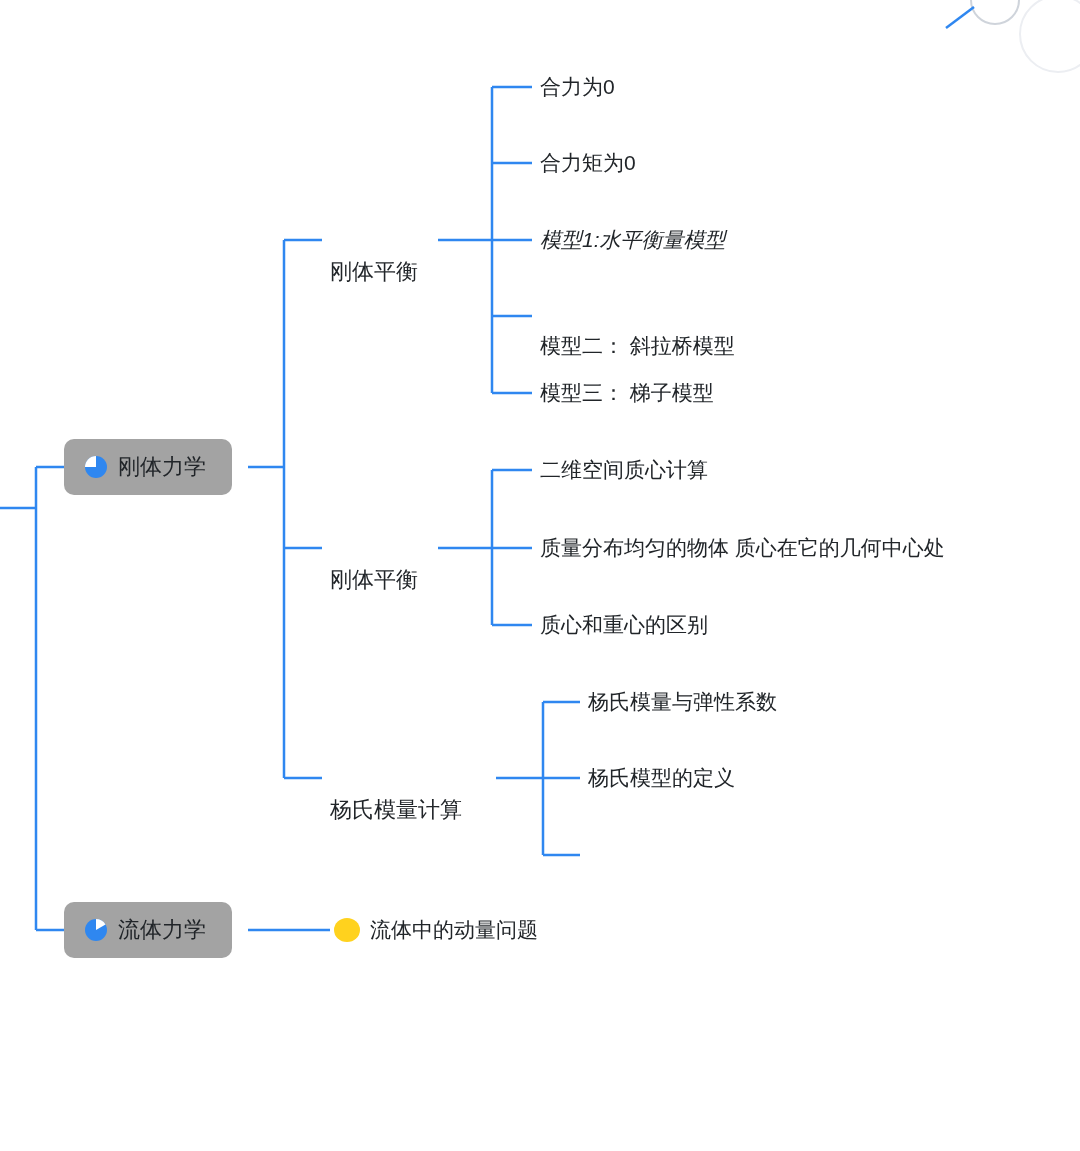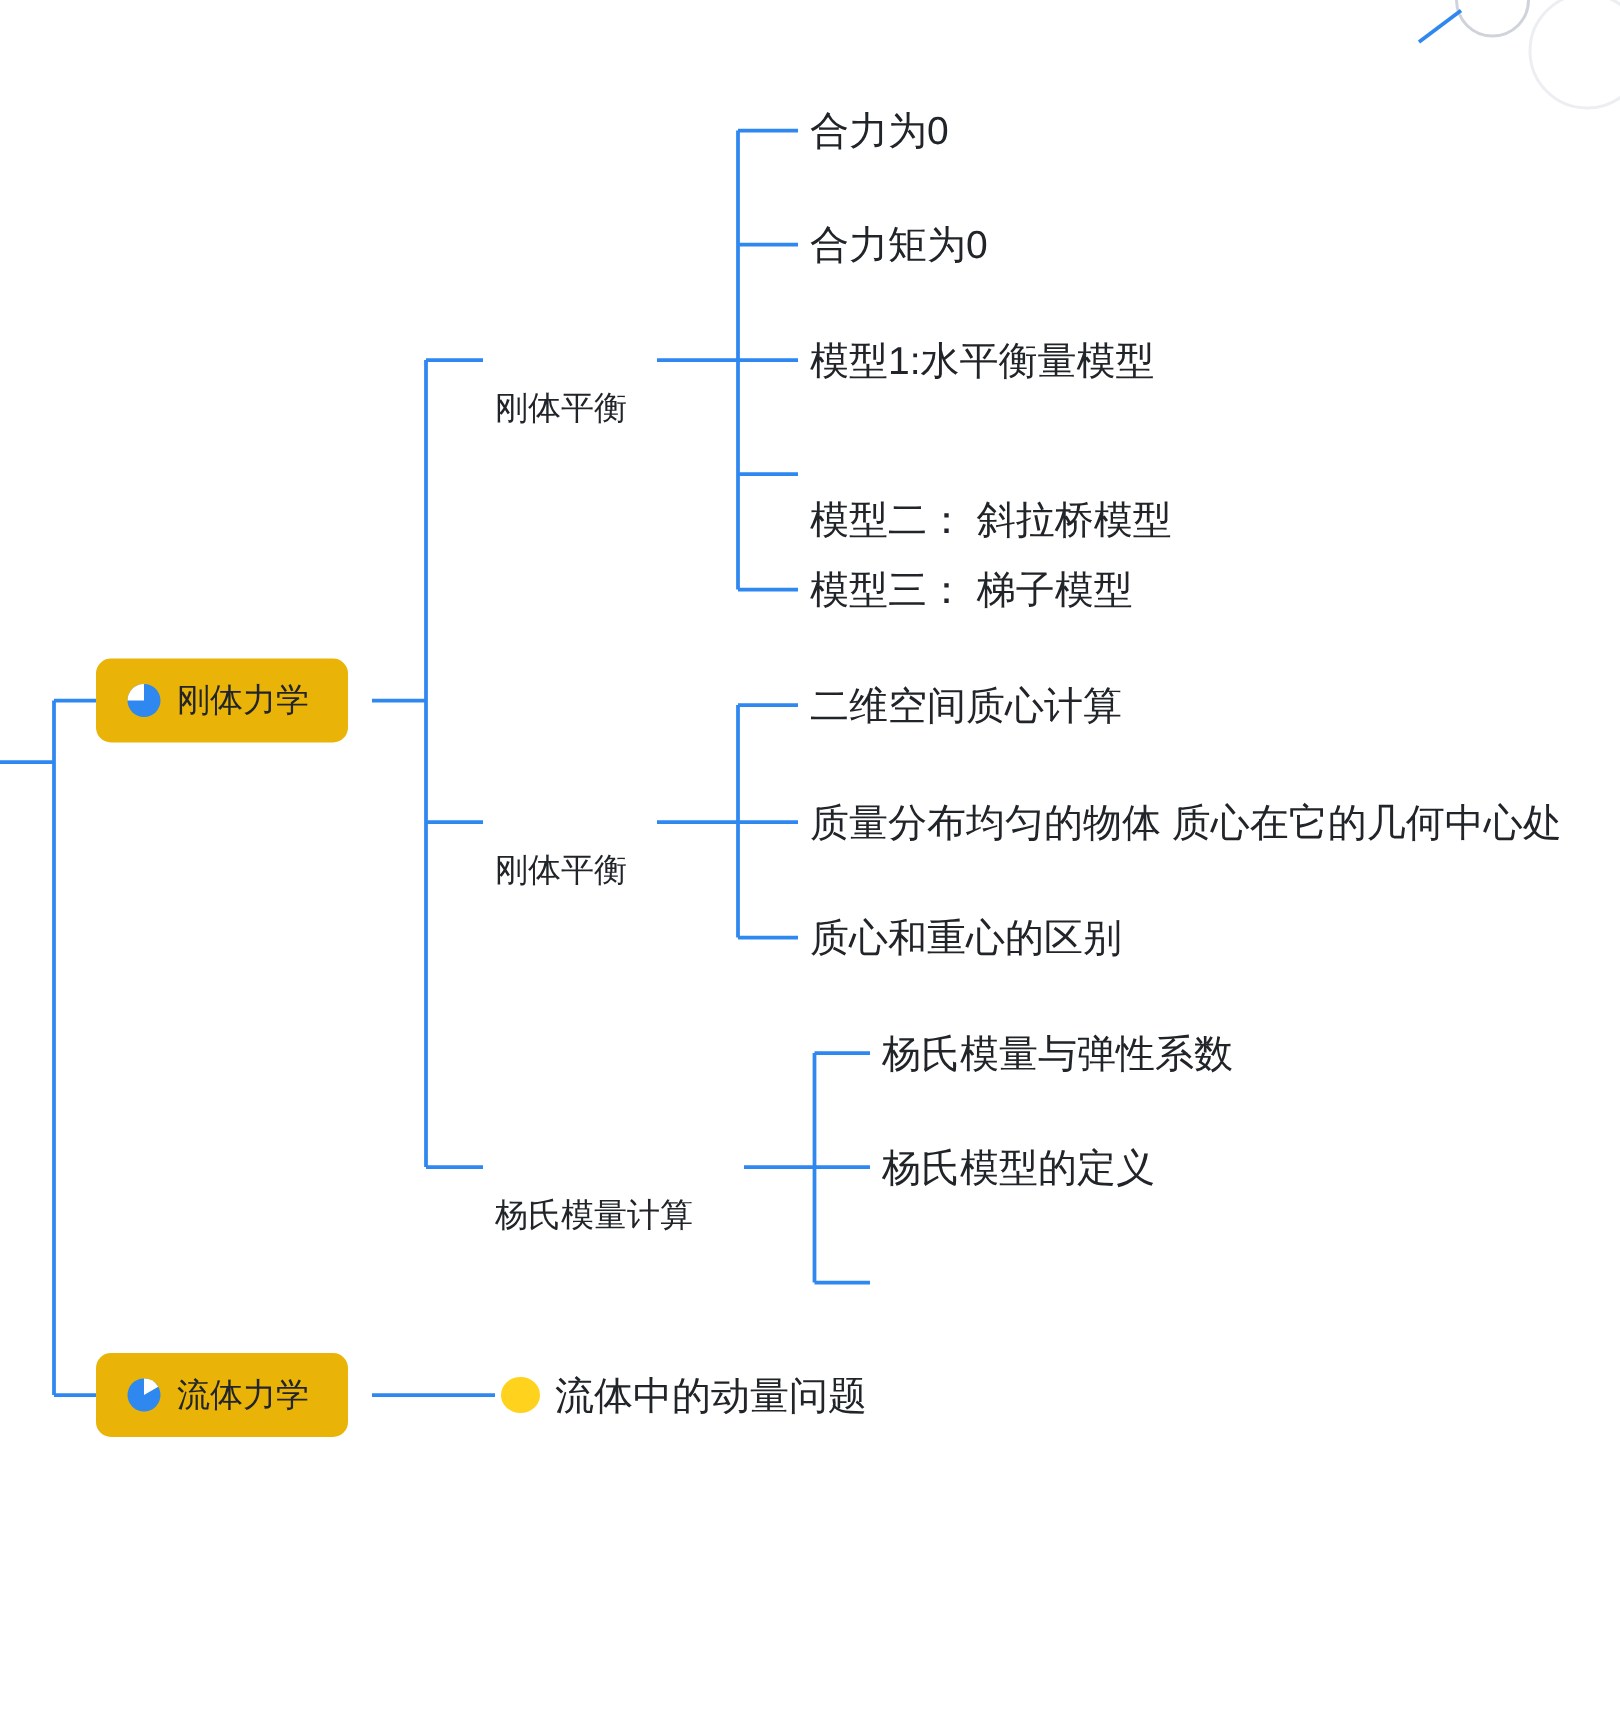--- a/index.html
+++ b/index.html
@@ -10,32 +10,32 @@
     overflow:hidden;
     font-family:"Liberation Sans","DejaVu Sans",sans-serif;
     color:#212529;
   }
   .wires{position:absolute;left:0;top:0;z-index:0;}
   .pill{
     position:absolute;
     height:56px;
     display:flex;align-items:center;gap:10px;
     padding:0 26px 0 20px;
-    background:#eab308;
+    background:#a3a3a3;
     border-radius:10px;
     font-size:22px;
     white-space:nowrap;
     z-index:2;
     cursor:pointer;
   }
   .label{
     position:absolute;
     height:30px;
     display:flex;align-items:center;gap:10px;
-    font-size:26px;
+    font-size:21px;
     white-space:nowrap;
     z-index:2;
     cursor:pointer;
   }
   .topic{font-size:22px;margin-top:32px;}
   .dot{
     width:26px;height:24px;border-radius:50%;
     background:#ffd21e;
     flex:0 0 auto;
   }
@@ -90,21 +90,21 @@
   <div class="label topic" style="left:330px;top:763px;">
     <span>杨氏模量计算</span>
   </div>
 
   <div class="label" style="left:540px;top:72px;">
     <span>合力为0</span>
   </div>
   <div class="label" style="left:540px;top:148px;">
     <span>合力矩为0</span>
   </div>
-  <div class="label" style="left:540px;top:225px;">
+  <div class="label" style="left:540px;top:225px;font-style:italic;">
     <span>模型1:水平衡量模型</span>
   </div>
   <div class="label" style="left:540px;top:301px;margin-top:30px;">
     <span>模型二： 斜拉桥模型</span>
   </div>
   <div class="label" style="left:540px;top:378px;">
     <span>模型三： 梯子模型</span>
   </div>
 
   <div class="label" style="left:540px;top:533px;">

